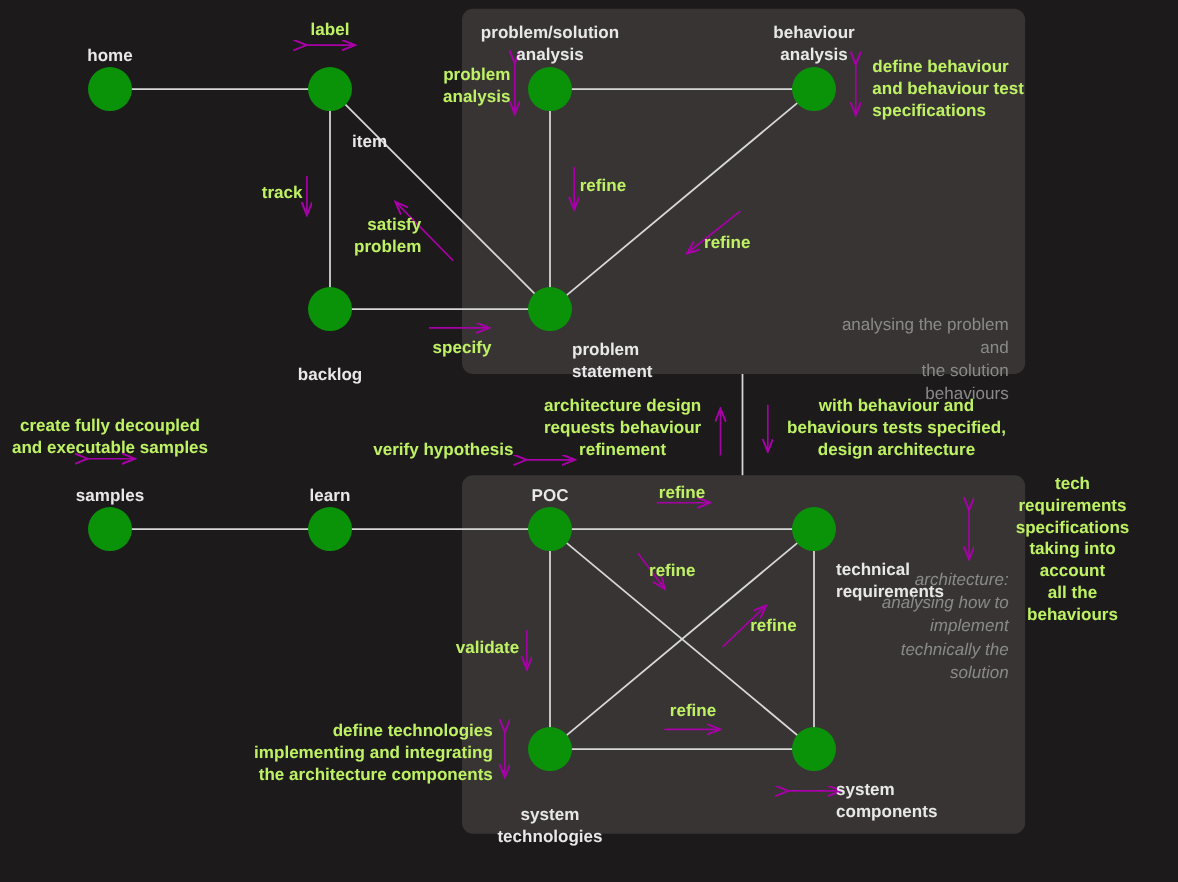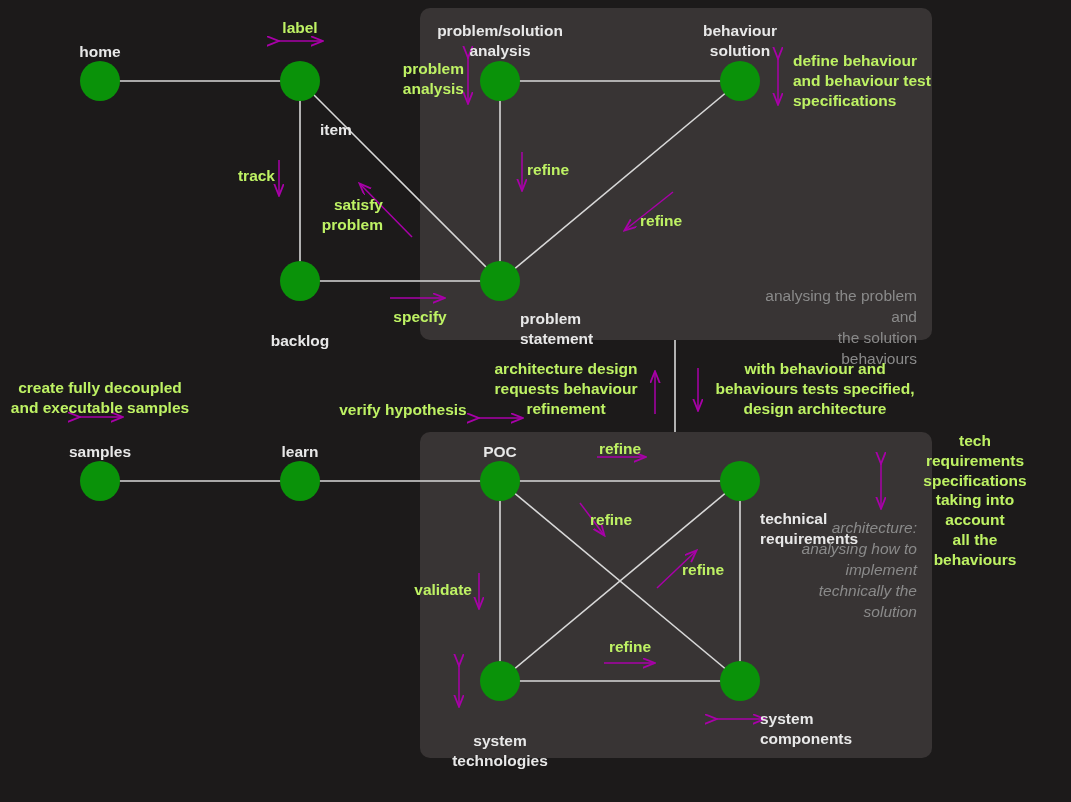--- a/index.html
+++ b/index.html
@@ -168,21 +168,21 @@
   <div class="node" style="left:500px; top:481px;"></div>
   <div class="node" style="left:740px; top:481px;"></div>
   <div class="node" style="left:500px; top:681px;"></div>
   <div class="node" style="left:740px; top:681px;"></div>
 
   <div class="node-label nl-above" style="left:100px; top:62px;">home</div>
   <div class="node-label nl-right" style="left:320px; top:82px;">item</div>
   <div class="node-label nl-above" style="left:500px; top:61px;">problem/solution
 analysis</div>
   <div class="node-label nl-above" style="left:740px; top:61px;">behaviour
-solution</div>
+analysis</div>
   <div class="node-label nl-below" style="left:300px; top:307px;">backlog</div>
   <div class="node-label nl-right" style="left:520px; top:281px;">problem
 statement</div>
   <div class="node-label nl-above" style="left:100px; top:462px;">samples</div>
   <div class="node-label nl-above" style="left:300px; top:462px;">learn</div>
   <div class="node-label nl-above" style="left:500px; top:462px;text-align:center;">POC</div>
   <div class="node-label nl-right" style="left:760px; top:481px;">technical
 requirements</div>
   <div class="node-label nl-below" style="left:500px; top:707px;">system
 technologies</div>
@@ -220,14 +220,17 @@
 design architecture</div>
   <div class="annot an-c" style="left:620px; top:449px;">refine</div>
   <div class="annot an-c" style="left:975px; top:500px;">tech requirements
 specifications
 taking into account
 all the behaviours</div>
   <div class="annot an-l" style="left:590px; top:520px;">refine</div>
   <div class="annot an-l" style="left:682px; top:570px;">refine</div>
   <div class="annot an-r" style="left:472px; top:590px;">validate</div>
   <div class="annot an-c" style="left:630px; top:647px;">refine</div>
+  <div class="annot an-r" style="left:448px; top:685px;">define technologies
+implementing and integrating
+the architecture components</div>
 
 </div>
 
 </body></html>

